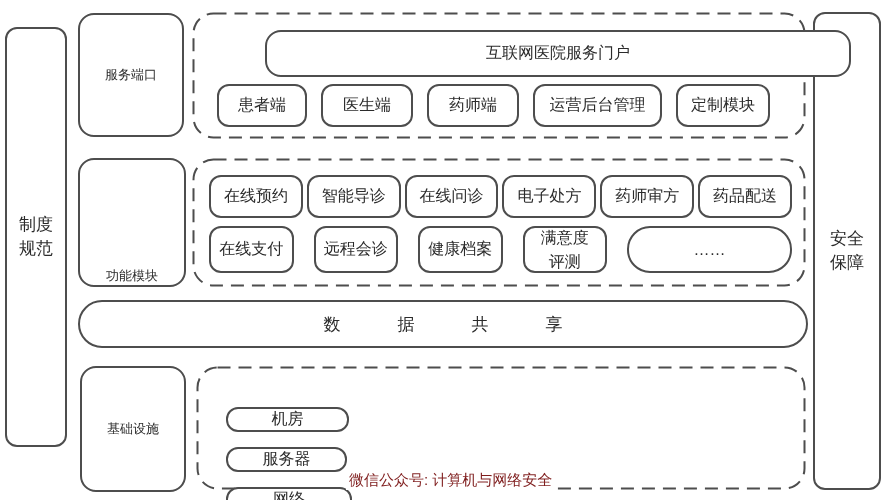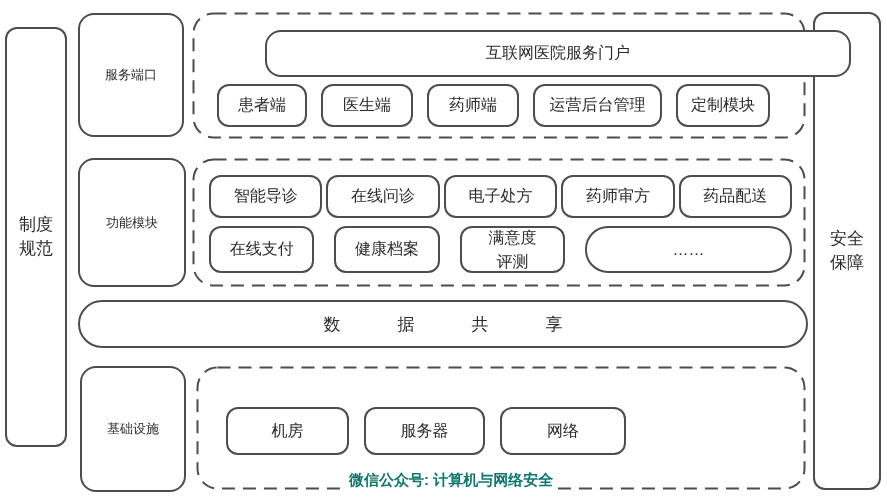--- a/index.html
+++ b/index.html
@@ -18,21 +18,21 @@
   .two-line{white-space:pre-line;line-height:24px;}
   .dashed-group{position:absolute;box-sizing:border-box;}
   .dashed-group svg{position:absolute;left:0;top:0;}
   .portal-bar{border-radius:16px;}
   .flex-row{position:absolute;display:flex;box-sizing:border-box;}
   .flex-row .box{position:relative;}
   .pill{border-radius:23px;}
   .data-bar{border-radius:24px;font-size:17px;}
   .spread{letter-spacing:57px;margin-right:-57px;}
   .caption{
-    position:absolute;font-size:15px;font-weight:bold;color:#0f766e;
+    position:absolute;font-size:15px;font-weight:normal;color:#7f1d1d;
     background:#ffffff;padding:0 3px;white-space:nowrap;
   }
 </style>
 </head>
 <body>
 
 <div class="canvas">
 
   <div class="box side-bar two-line" style="left:5px;top:27px;width:62px;height:420px;text-align:right;">
     <span class="two-line">制度
@@ -40,21 +40,21 @@
   </div>
 
   <div class="box side-bar two-line" style="left:813px;top:12px;width:68px;height:478px;">
     <span class="two-line">安全
 保障</span>
   </div>
 
   <div class="box label-box" style="left:78px;top:13px;width:106px;height:124px;">
     <span>服务端口</span>
   </div>
-  <div class="box label-box" style="left:78px;top:158px;width:108px;height:129px;">
+  <div class="box label-box" style="left:78px;top:158px;width:108px;height:129px;align-items:flex-end;">
     <span>功能模块</span>
   </div>
   <div class="box label-box" style="left:80px;top:366px;width:106px;height:126px;">
     <span>基础设施</span>
   </div>
 
   <div class="dashed-group" style="left:192px;top:12px;width:614px;height:127px;">
     <svg width="614" height="127">
       <rect x="1.5" y="1.5" width="611" height="124" rx="20" fill="none" stroke="#4d4d4d" stroke-width="2" stroke-dasharray="13 8"></rect>
     </svg>
@@ -79,38 +79,44 @@
       </div>
     </div>
   </div>
 
   <div class="dashed-group" style="left:192px;top:158px;width:614px;height:129px;">
     <svg width="614" height="129">
       <rect x="1.5" y="1.5" width="611" height="126" rx="20" fill="none" stroke="#4d4d4d" stroke-width="2" stroke-dasharray="13 8"></rect>
     </svg>
     <div class="flex-row" style="left:17px;right:14px;top:17px;height:43px;gap:4px;">
       <div class="box" style="flex:1;">
+        <span>在线预约</span>
+      </div>
+      <div class="box" style="flex:1;">
         <span>智能导诊</span>
       </div>
       <div class="box" style="flex:1;">
         <span>在线问诊</span>
       </div>
       <div class="box" style="flex:1;">
         <span>电子处方</span>
       </div>
       <div class="box" style="flex:1;">
         <span>药师审方</span>
       </div>
       <div class="box" style="flex:1;">
         <span>药品配送</span>
       </div>
     </div>
     <div class="flex-row" style="left:17px;right:14px;top:68px;height:47px;gap:20px;">
       <div class="box" style="flex:1;">
         <span>在线支付</span>
+      </div>
+      <div class="box" style="flex:1;">
+        <span>远程会诊</span>
       </div>
       <div class="box" style="flex:1;">
         <span>健康档案</span>
       </div>
       <div class="box" style="flex:1;">
         <span class="two-line">满意度
 评测</span>
       </div>
       <div class="box pill" style="flex:2;">
         <span>……</span>
@@ -119,21 +125,21 @@
   </div>
 
   <div class="box data-bar" style="left:78px;top:300px;width:730px;height:48px;">
     <span class="spread">数据共享</span>
   </div>
 
   <div class="dashed-group" style="left:196px;top:366px;width:610px;height:124px;">
     <svg width="610" height="124">
       <rect x="1.5" y="1.5" width="607" height="121" rx="20" fill="none" stroke="#4d4d4d" stroke-width="2" stroke-dasharray="13 8"></rect>
     </svg>
-    <div class="flex-row" style="left:30px;top:41px;height:48px;gap:15px;">
+    <div class="flex-row" style="left:30px;top:41px;height:48px;gap:15px;flex-direction:column;">
       <div class="box" style="width:123px;height:48px;">
         <span>机房</span>
       </div>
       <div class="box" style="width:121px;height:48px;">
         <span>服务器</span>
       </div>
       <div class="box" style="width:126px;height:48px;">
         <span>网络</span>
       </div>
     </div>

